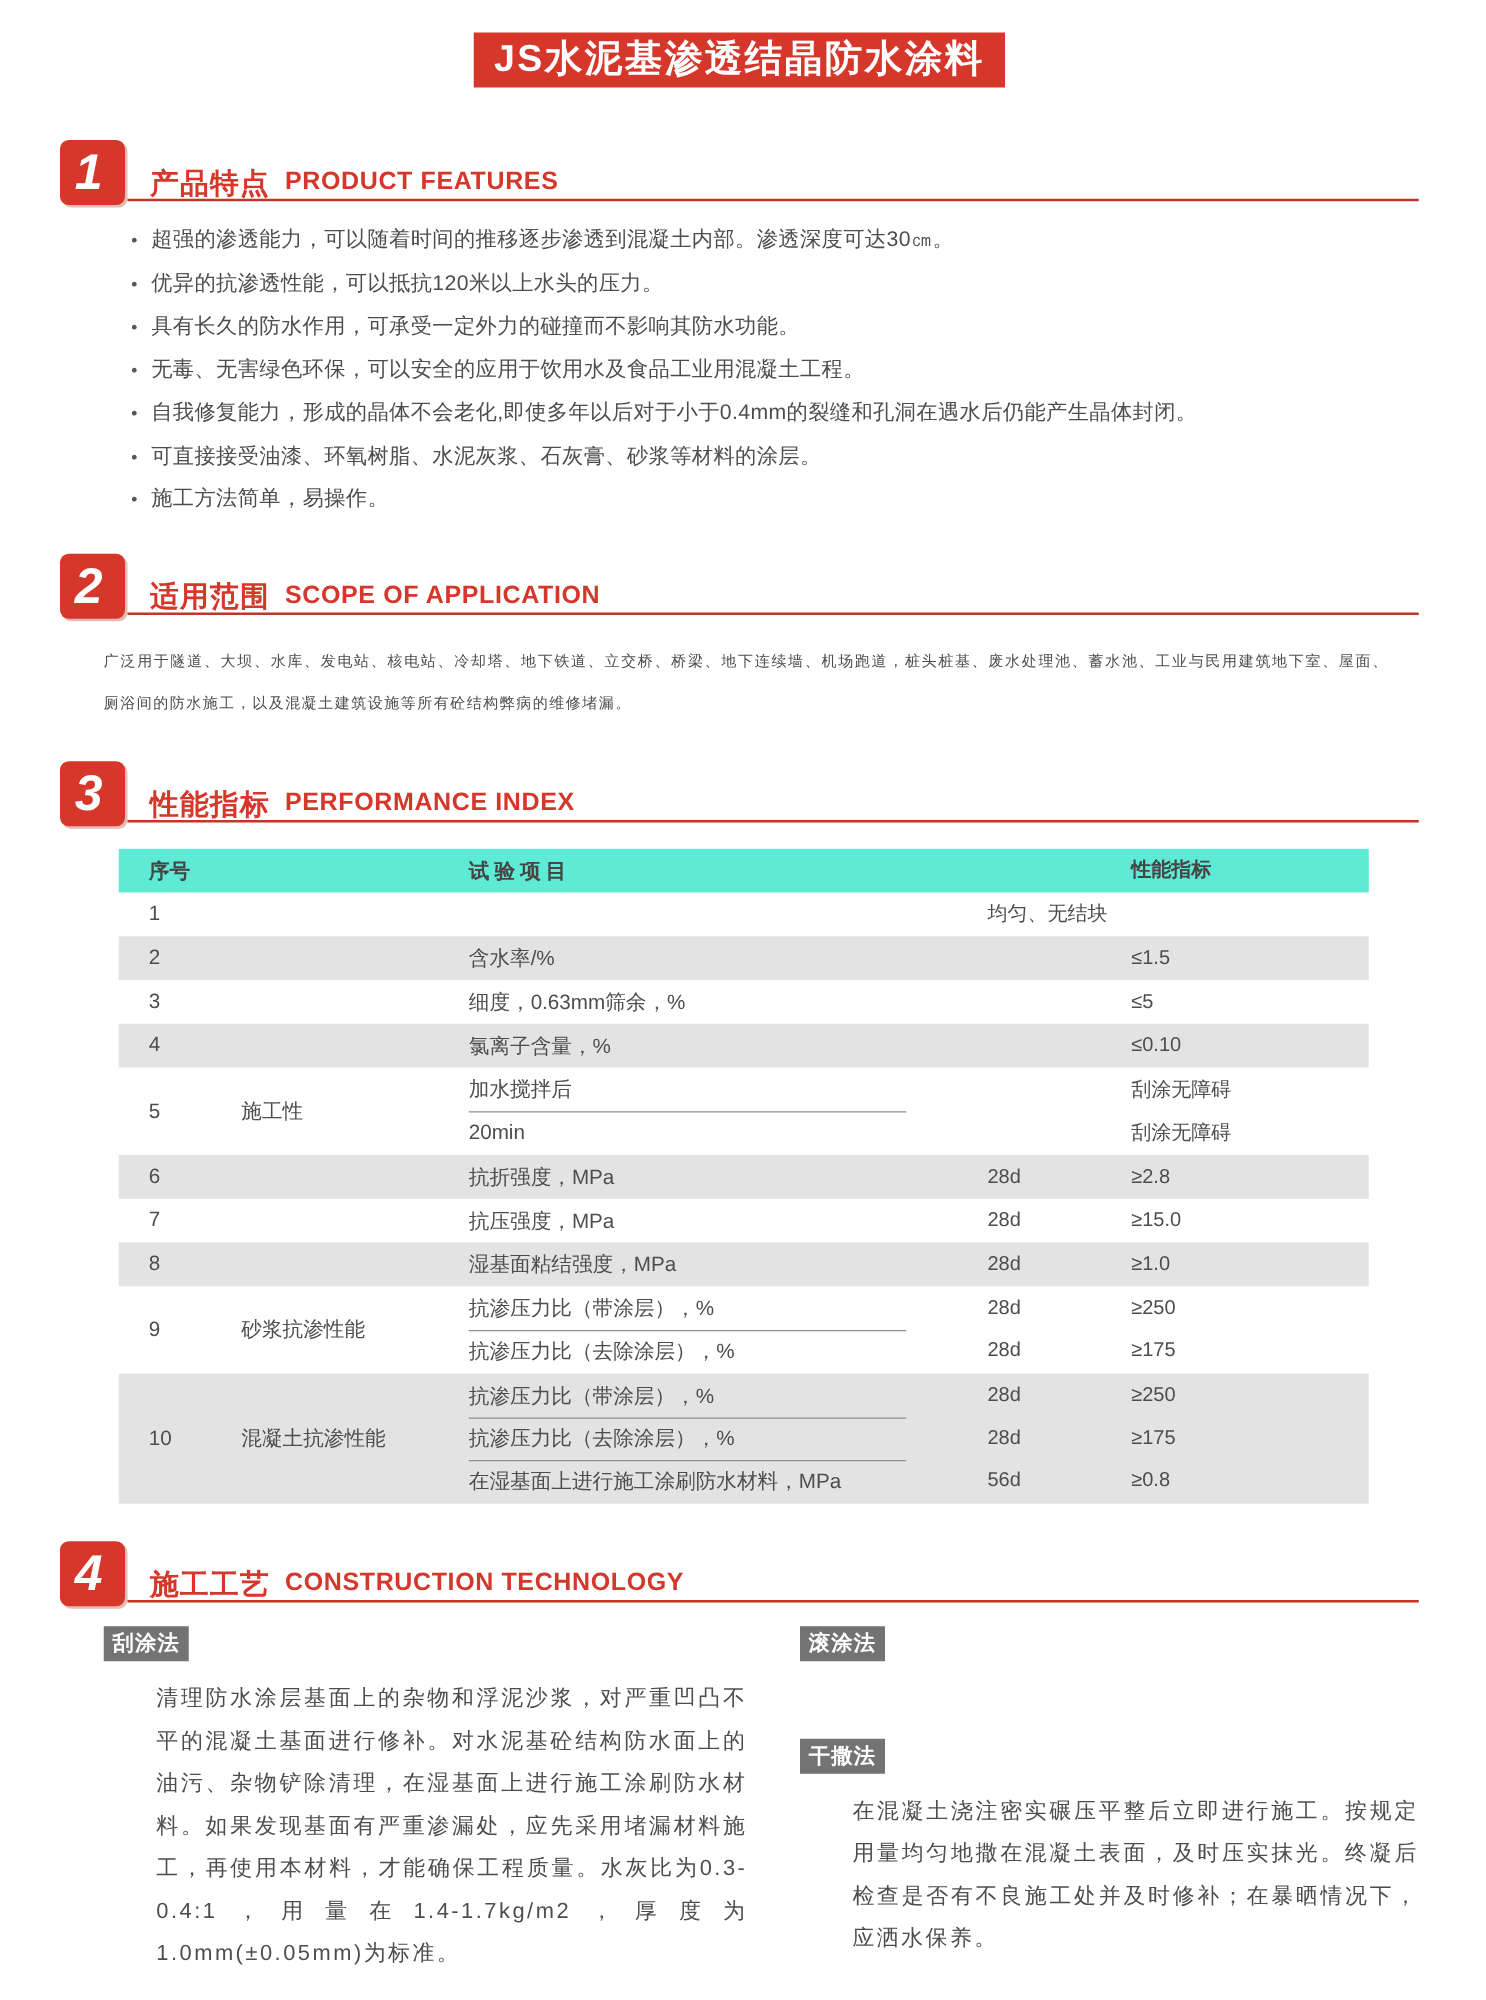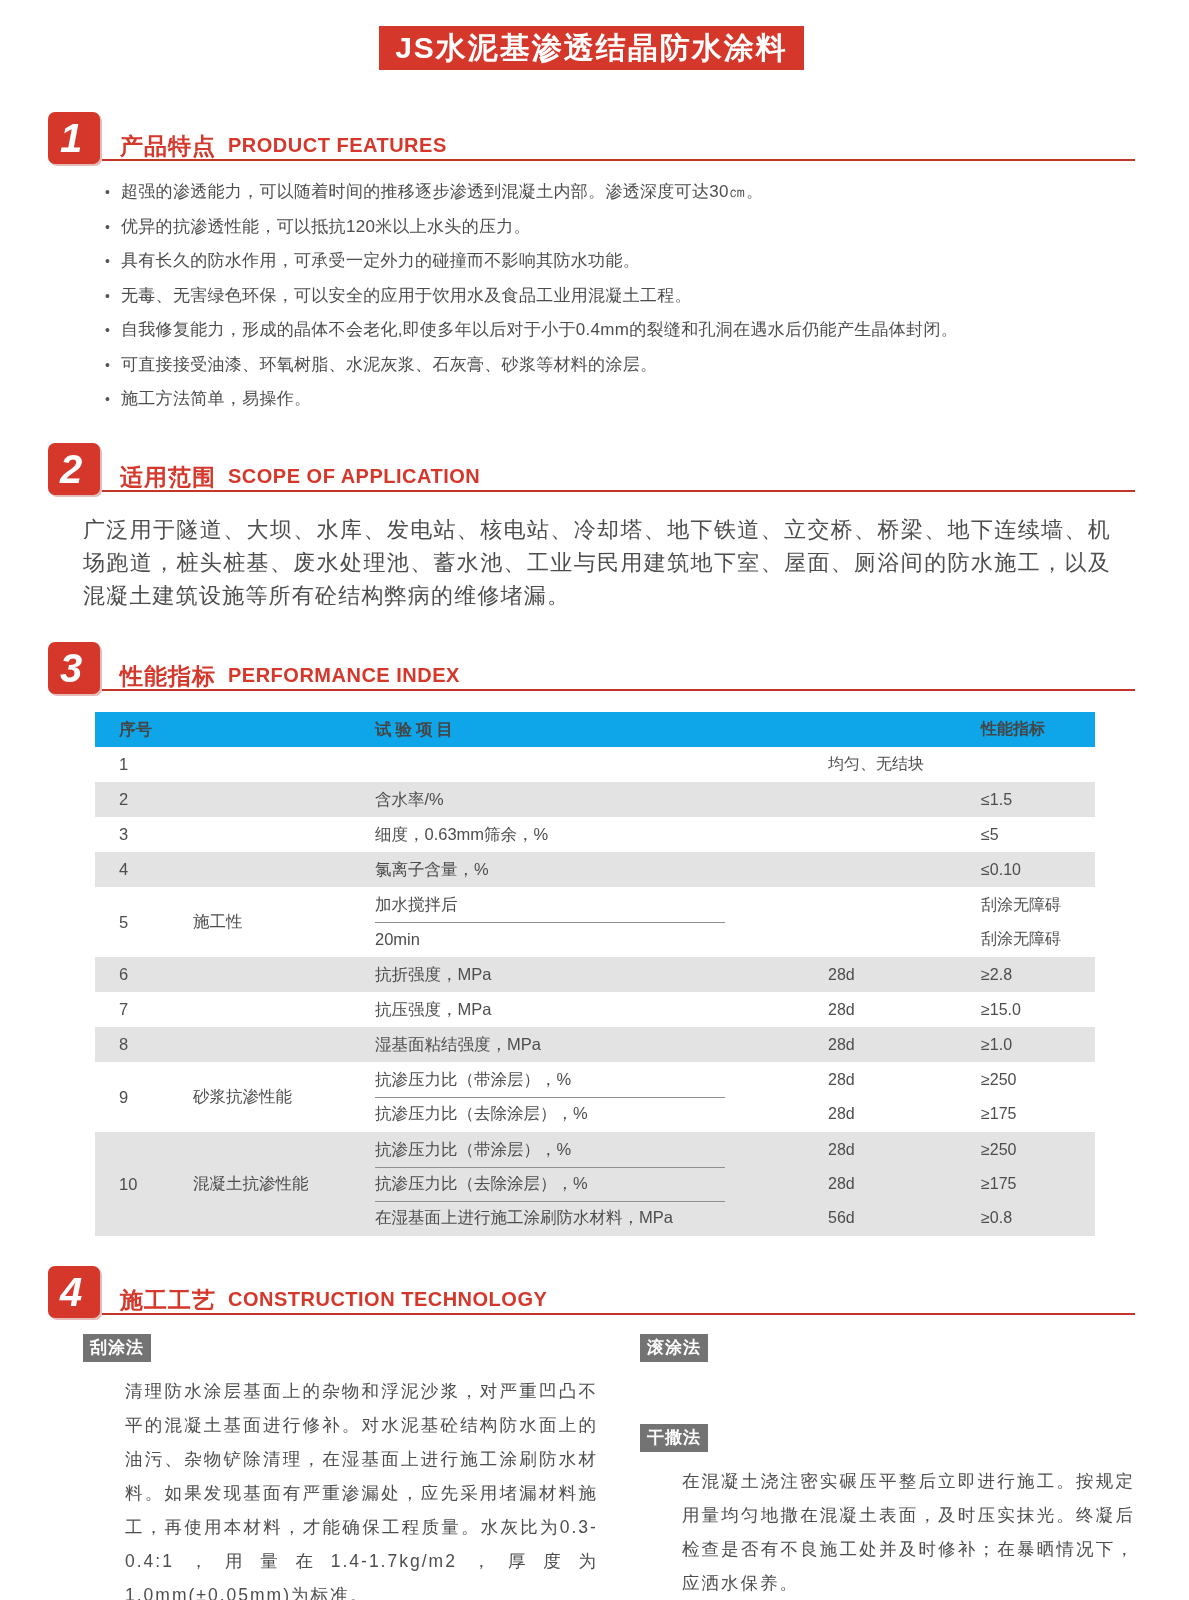--- a/index.html
+++ b/index.html
@@ -35,36 +35,36 @@
   .sec-sub { color:#d5372b; font-size:20px; font-weight:bold; margin:0 0 7px 12px; letter-spacing:.5px; }
 
   
   .bullets { margin:16px 0 0 57px; }
   .bullet { display:flex; align-items:flex-start; margin-bottom:10.5px; font-size:17px; color:#4d4d4d; }
   .bullet .dot { width:16px; font-size:14px; color:#555; line-height:24px; flex:0 0 16px; }
   .bullet .b-text { line-height:24px; letter-spacing:.3px; }
 
   
   .scope-body {
-    margin:18px 0 0 35px; width:1028px; font-size:22px; line-height:33px;
+    margin:18px 0 0 35px; width:1028px; font-size:12px; line-height:33px;
     letter-spacing:1.2px; text-align:justify; color:#4d4d4d;
   }
 
   
   .perf-table { margin:18px 0 0 47px; width:1000px; font-size:16.5px; color:#4d4d4d; }
   .t-row { display:grid; grid-template-columns:90px 190px 1fr; align-items:center; }
   .t-row.shaded { background:#e3e3e3; }
-  .t-head { background:#0ea5e9; font-weight:bold; color:#454545; min-height:36px; }
+  .t-head { background:#5eead4; font-weight:bold; color:#454545; min-height:36px; }
   .t-head .h-item { letter-spacing:4px; }
   .c-no { padding-left:24px; }
   .c-cat { padding-left:8px; }
   .c-lines { display:flex; flex-direction:column; }
   .t-line {
     position:relative; display:grid; grid-template-columns:415px 115px 1fr;
-    align-items:center; min-height:35px;gap:38px;
+    align-items:center; min-height:35px;
   }
   .t-line.sub { min-height:34px; }
   .t-line.divided::before {
     content:""; position:absolute; top:0; left:0; width:350px; height:1px; background:#8f8f8f;
   }
   .c-item { padding-right:8px; }
   .c-age, .c-idx { font-size:16px; }
   .t-row { min-height:35px; }
   .t-row.multi { padding:1px 0; }
 

